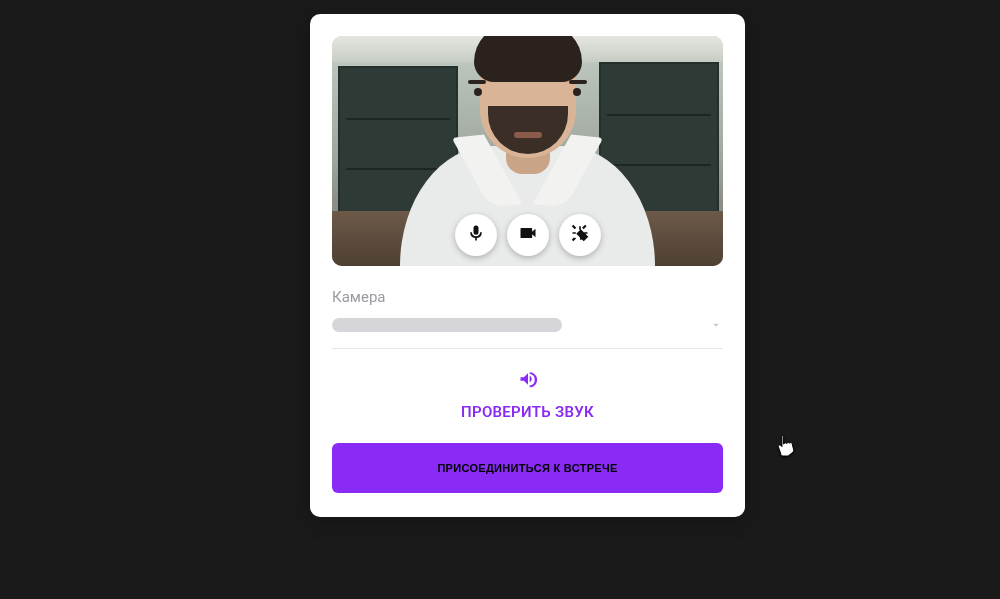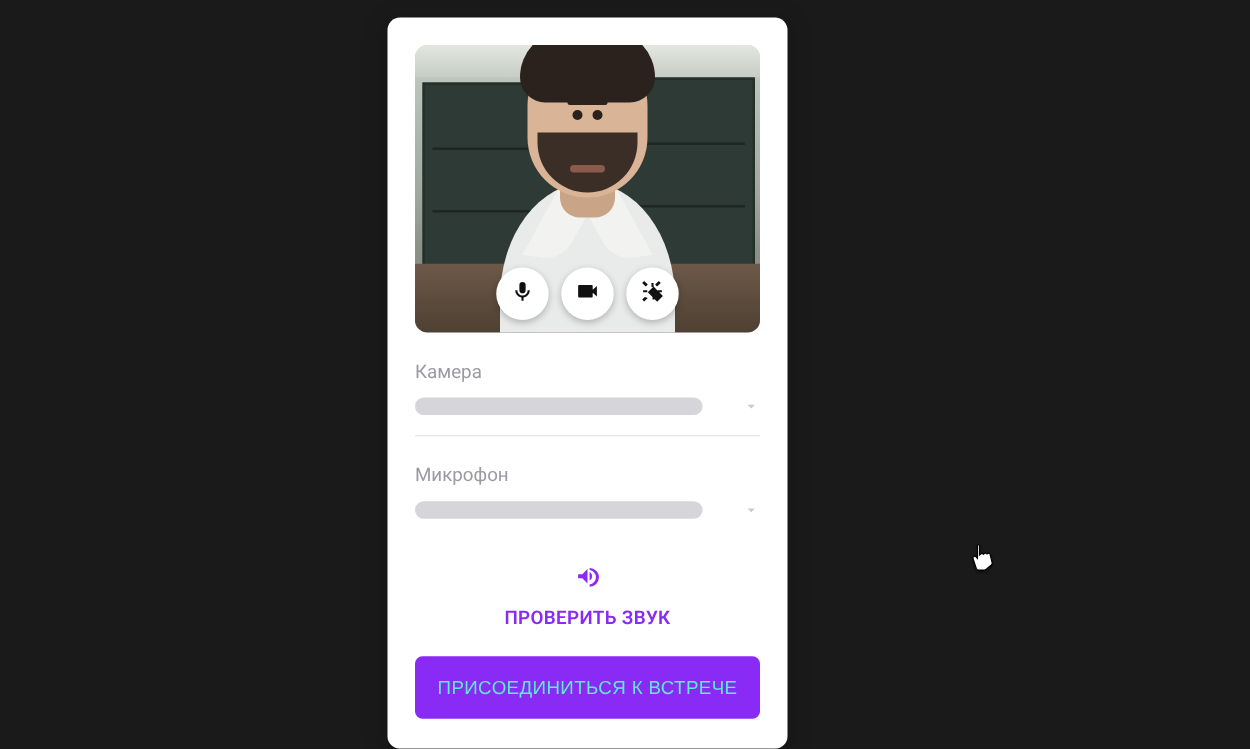--- a/index.html
+++ b/index.html
@@ -7,21 +7,21 @@
   body {
     background: #1a1a1a;
     font-family: -apple-system, BlinkMacSystemFont, "Segoe UI", Roboto, Helvetica, Arial, sans-serif;
     position: relative;
     overflow: hidden;
   }
   .card {
     position: absolute;
     left: 310px;
     top: 14px;
-    width: 320px;
+    width: 435px;
     background: #ffffff;
     border-radius: 10px;
     box-shadow: 0 4px 20px rgba(0,0,0,0.25);
     padding: 22px 22px 24px 22px;
   }
   .preview {
     width: 100%;
     height: 230px;
     border-radius: 10px;
     position: relative;
@@ -129,22 +129,22 @@
   .sound-check { color:#8a2ff0; }
   .sound-check { color:#8a2ae6; }
   .sound-check { color:#8a2af0; }
   .sound-check { color:#8a2af5; }
   
   .accent { color:#8a2af5; }
   .sound-check svg { width:20px; height:20px; }
 
   .join-btn {
     margin-top:22px; width:100%; height:50px;
-    background:#8a2af5; color:#5eead4; border:none; border-radius:6px;
-    font-size:15px; font-weight:400; letter-spacing:0.3px;
+    background:#8a2af5; color:#000000; border:none; border-radius:6px;
+    font-size:11px; font-weight:700; letter-spacing:0.3px;
     cursor:pointer;
   }
 
   .cursor {
     position:absolute; left:773px; top:432px; width:26px; height:30px;
     pointer-events:none;
   }
   .cursor svg { width:100%; height:100%; filter:drop-shadow(0 1px 1px rgba(0,0,0,0.6)); }
 </style>
 </head>
@@ -204,31 +204,20 @@
     <div class="select-row">
       <div class="select-placeholder"></div>
       <span class="select-caret">
         <svg viewBox="0 0 24 24" fill="currentColor">
             <path d="M7 10l5 5 5-5z"></path>
           </svg>
       </span>
     </div>
   </div>
 
-  <div class="field" style="border-bottom:none;">
-    <div class="field-label">Микрофон</div>
-    <div class="select-row">
-      <div class="select-placeholder"></div>
-      <span class="select-caret">
-        <svg viewBox="0 0 24 24" fill="currentColor">
-            <path d="M7 10l5 5 5-5z"></path>
-          </svg>
-      </span>
-    </div>
-  </div>
 
   <div class="sound-check accent">
     <span>
       <svg viewBox="0 0 24 24" fill="currentColor">
           <path d="M3 10v4h4l5 5V5L7 10H3zm13.5 2a4.5 4.5 0 0 0-2.5-4v8a4.5 4.5 0 0 0 2.5-4zm-2.5-8v2.06A7 7 0 0 1 14 19.94V22a9 9 0 0 0 0-18z"></path>
         </svg>
     </span>
     <span>ПРОВЕРИТЬ ЗВУК</span>
   </div>
 

